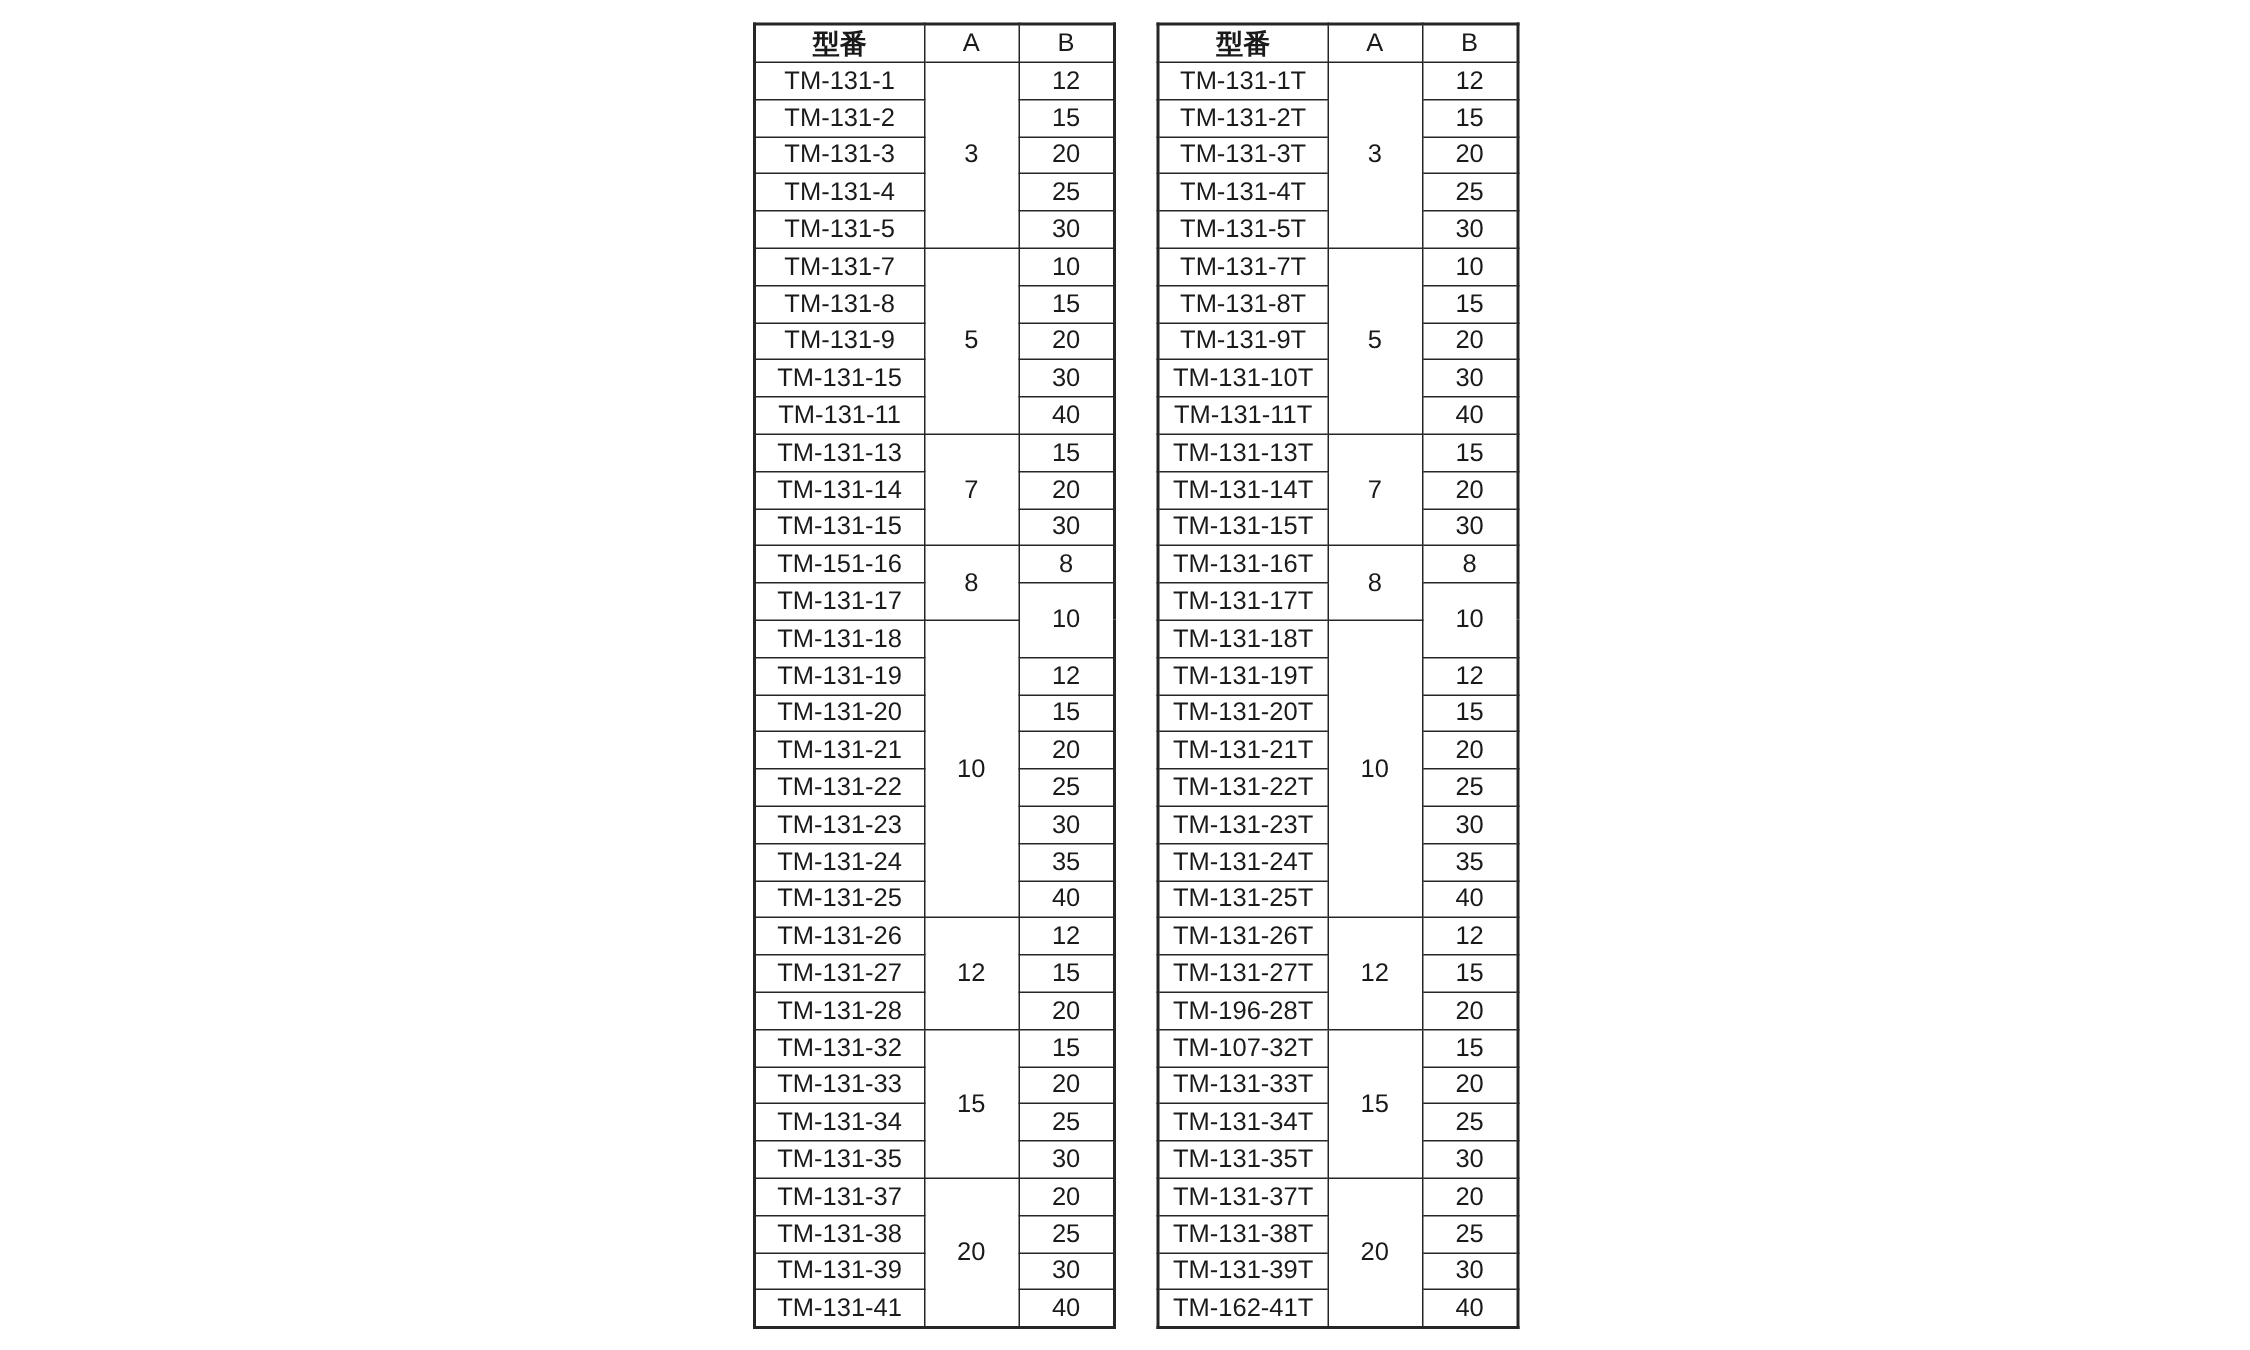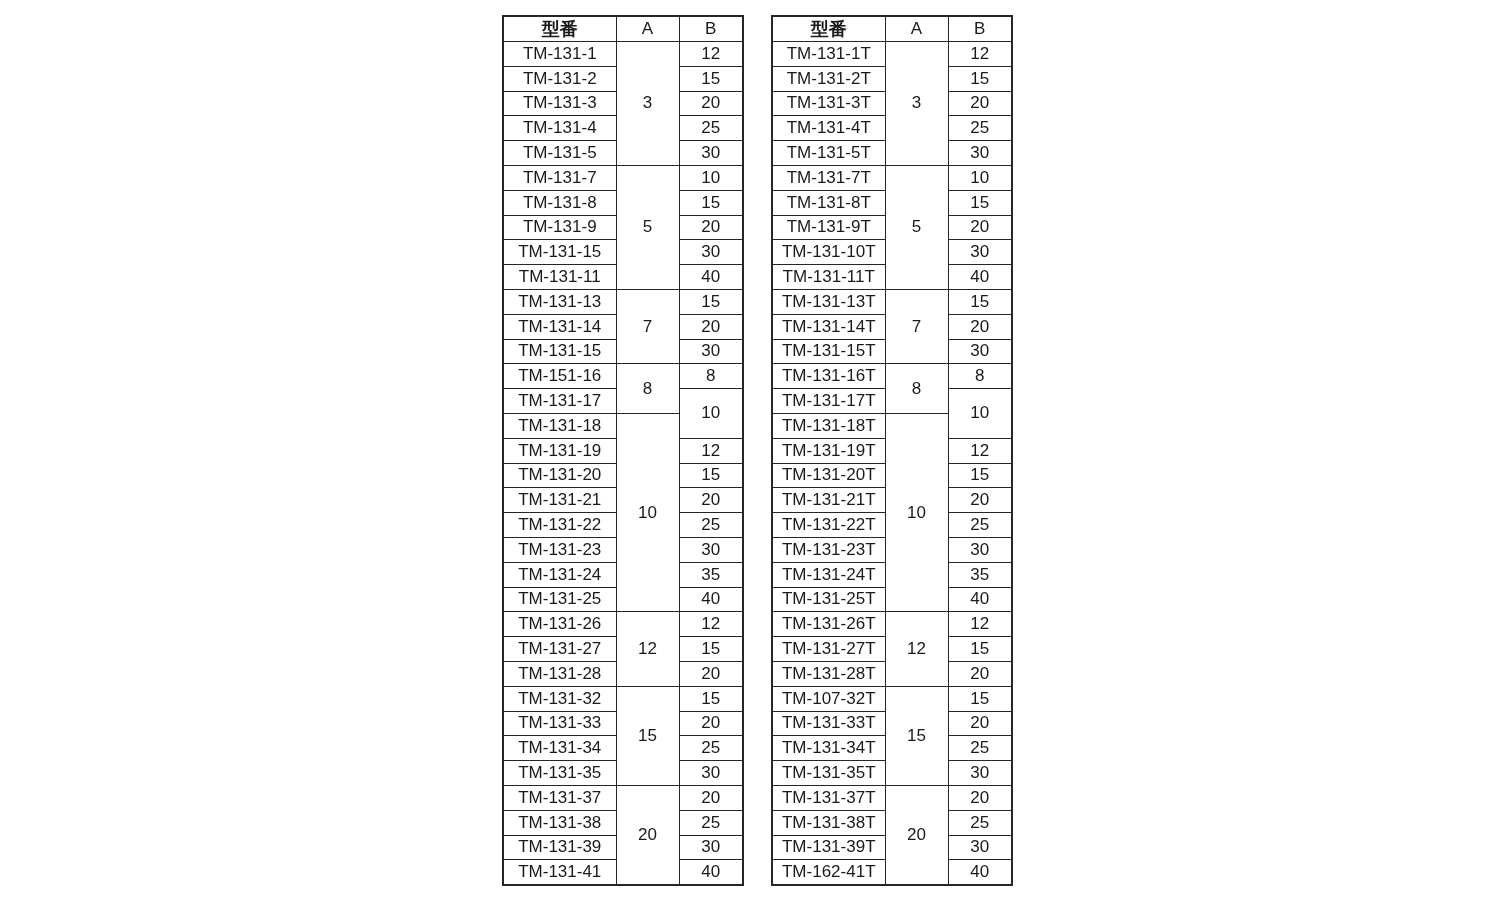--- a/index.html
+++ b/index.html
@@ -319,21 +319,21 @@
         <tr>
           <td>TM-131-26T</td>
           <td rowspan="3">12</td>
           <td>12</td>
         </tr>
         <tr>
           <td>TM-131-27T</td>
           <td>15</td>
         </tr>
         <tr>
-          <td>TM-131-28T</td>
+          <td>TM-196-28T</td>
           <td>20</td>
         </tr>
         <tr>
           <td>TM-107-32T</td>
           <td rowspan="4">15</td>
           <td>15</td>
         </tr>
         <tr>
           <td>TM-131-33T</td>
           <td>20</td>

